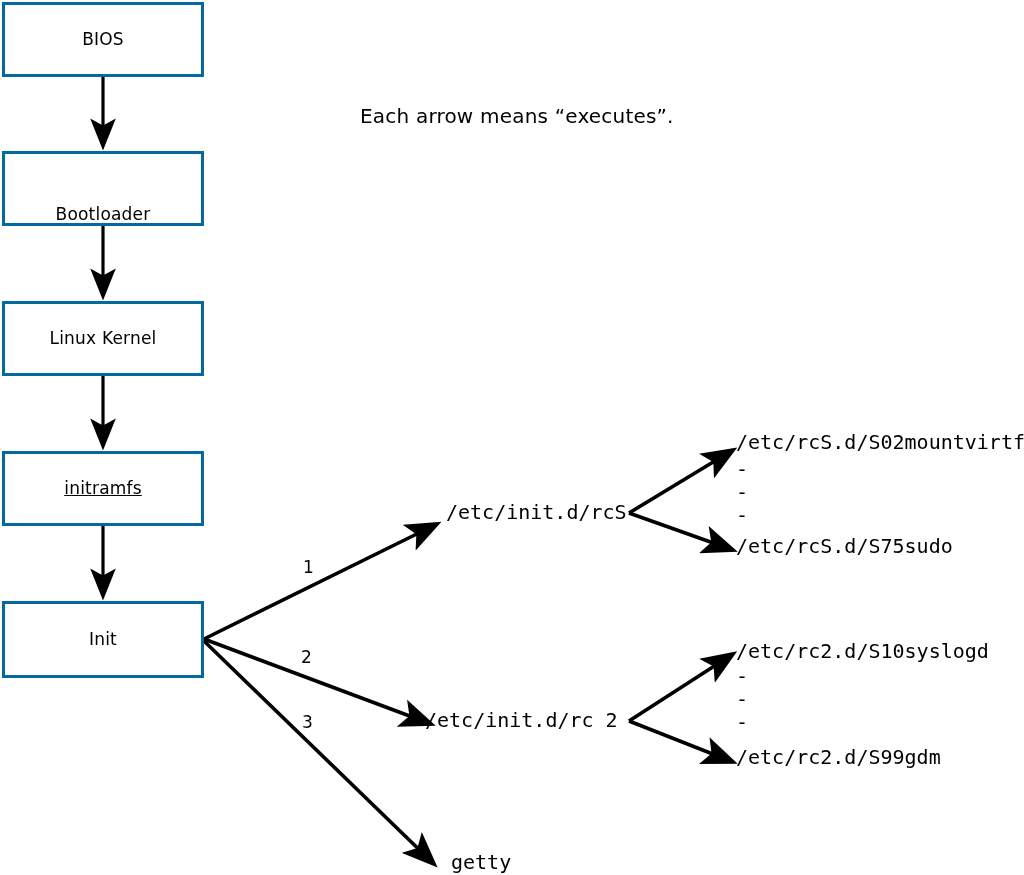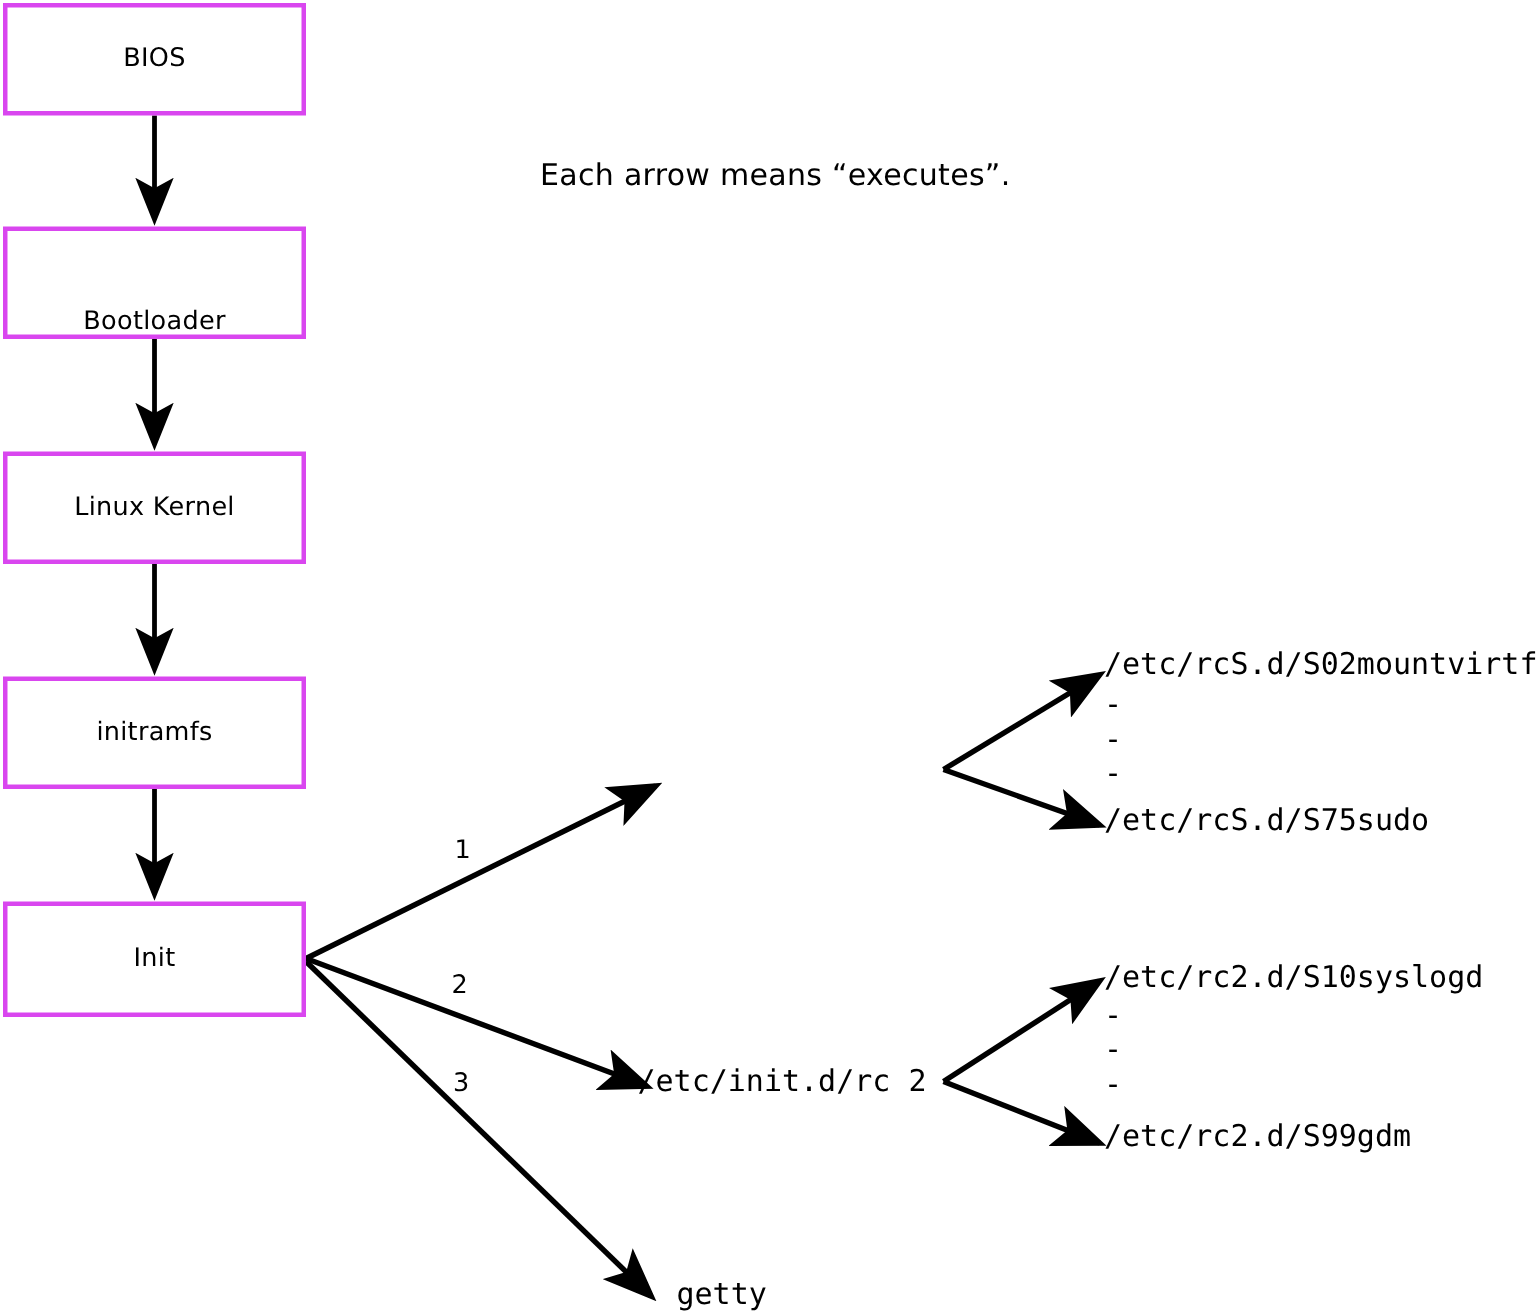--- a/index.html
+++ b/index.html
@@ -23,21 +23,21 @@
     position: absolute;
     top: 0;
     left: 0;
     width: 1024px;
     height: 875px;
     display: block;
   }
   .node-box {
     position: absolute;
     box-sizing: border-box;
-    border: 3px solid #d946ef;
+    border: 3px solid #0369a1;
     background: #ffffff;
     display: flex;
     align-items: center;
     justify-content: center;
   }
   .node-box-label {
     font-family: "DejaVu Sans", "Liberation Sans", sans-serif;
     font-size: 17px;
     line-height: 1;
     color: #000000;
@@ -111,34 +111,35 @@
   </div>
 
   <div class="node-box" style="left:2px; top:151px; width:202px; height:75px;align-items:flex-end;">
     <span class="node-box-label">Bootloader</span>
   </div>
 
   <div class="node-box" style="left:2px; top:301px; width:202px; height:75px;">
     <span class="node-box-label">Linux Kernel</span>
   </div>
 
-  <div class="node-box" style="left:2px; top:451px; width:202px; height:75px;">
+  <div class="node-box" style="left:2px; top:451px; width:202px; height:75px;text-decoration:underline;">
     <span class="node-box-label">initramfs</span>
   </div>
 
   <div class="node-box" style="left:2px; top:601px; width:202px; height:77px;">
     <span class="node-box-label">Init</span>
   </div>
 
   <div class="note-text" style="left:360px; top:106px;">Each arrow means “executes”.</div>
 
   <div class="edge-number" style="left:303px; top:559px;">1</div>
   <div class="edge-number" style="left:301px; top:649px;">2</div>
   <div class="edge-number" style="left:302px; top:714px;">3</div>
 
+  <div class="mono-label" style="left:446px; top:502px;">/etc/init.d/rcS</div>
   <div class="mono-label" style="left:425px; top:710px;">/etc/init.d/rc 2</div>
   <div class="mono-label" style="left:451px; top:852px;">getty</div>
 
   <div class="mono-label" style="left:736px; top:432px;">/etc/rcS.d/S02mountvirtfs</div>
   <div class="ellipsis-dash" style="left:736px; top:459px;">-</div>
   <div class="ellipsis-dash" style="left:736px; top:482px;">-</div>
   <div class="ellipsis-dash" style="left:736px; top:505px;">-</div>
   <div class="mono-label" style="left:736px; top:536px;">/etc/rcS.d/S75sudo</div>
 
   <div class="mono-label" style="left:736px; top:641px;">/etc/rc2.d/S10syslogd</div>

